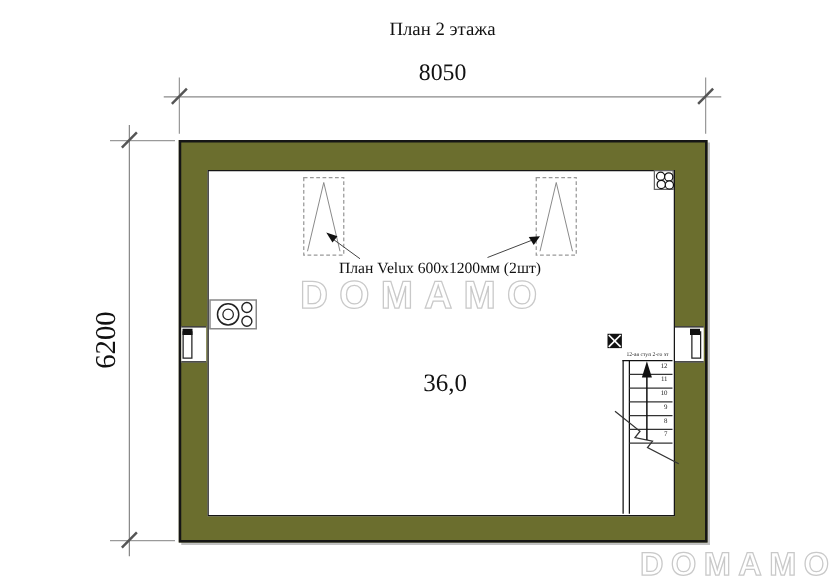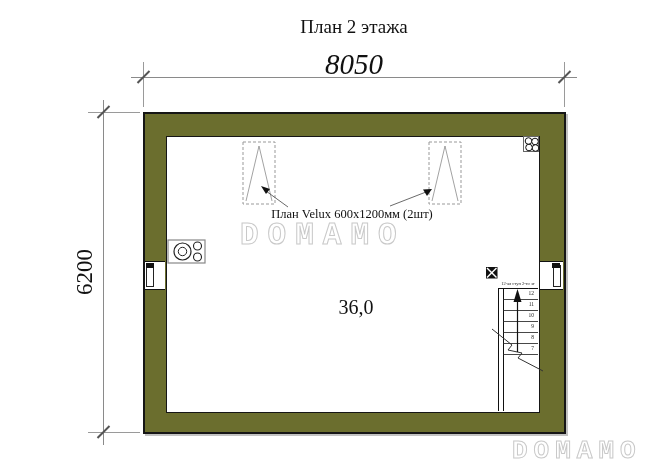--- a/index.html
+++ b/index.html
@@ -2,22 +2,22 @@
 <html><head>
 <meta charset="utf-8">
 <style>
   html,body{margin:0;padding:0;background:#ffffff;}
   #canvas{
     position:relative;width:665px;height:470px;background:#ffffff;overflow:hidden;
     font-family:"Liberation Serif","DejaVu Serif",serif;color:#111;
   }
   .abs{position:absolute;}
   
-  .title{left:143px;top:16px;width:422px;text-align:center;font-size:19px;color:#111;}
-  .dim-top-label{left:143px;top:48px;width:422px;text-align:center;font-size:29px;font-style:italic;}
+  .title{left:143px;top:16px;width:422px;text-align:center;font-size:15px;color:#111;}
+  .dim-top-label{left:143px;top:48px;width:422px;text-align:center;font-size:19px;}
   .dim-left-label{left:24px;top:260px;width:120px;height:24px;text-align:center;font-size:23px;
     transform:rotate(-90deg);transform-origin:center;}
   
   .dimline-h{height:1px;background:#8a8a8a;}
   .dimline-v{width:1px;background:#8a8a8a;}
   .ext-v{width:1px;background:#9a9a9a;}
   .ext-h{height:1px;background:#9a9a9a;}
   .tick{width:17px;height:2px;background:#555;transform:rotate(-45deg);transform-origin:center;}
   
   .wall-outer{left:143px;top:112px;width:419px;height:318px;background:#6b6e2e;
@@ -31,21 +31,21 @@
   .sash-cap{position:absolute;width:8px;height:5px;background:#111;}
   
   .room-name{left:256px;top:278px;width:200px;text-align:center;font-size:15px;}
   .room-area{left:256px;top:296px;width:200px;text-align:center;font-size:20px;}
   
   .velux-note{left:222px;top:207px;width:260px;text-align:center;font-size:12.5px;white-space:nowrap;}
   
   .stair-note{left:498px;top:281px;width:40px;font-size:4.5px;white-space:nowrap;color:#222;text-align:center;}
   .step-num{width:12px;text-align:right;font-size:5.5px;color:#222;line-height:1;}
   
-  .wm{font-family:Liberation Mono, monospace;font-weight:bold;
+  .wm{font-family:Liberation Sans, sans-serif;font-weight:bold;
       color:transparent;-webkit-text-stroke:1px #c9c9c9;white-space:nowrap;}
   .wm-center{left:240px;top:218px;font-size:31px;letter-spacing:9px;}
   .wm-bottom{left:512px;top:436px;font-size:26px;letter-spacing:6px;}
   svg.overlay{position:absolute;left:0;top:0;pointer-events:none;}
 </style>
 </head>
 <body>
 
 <div id="canvas">
 

